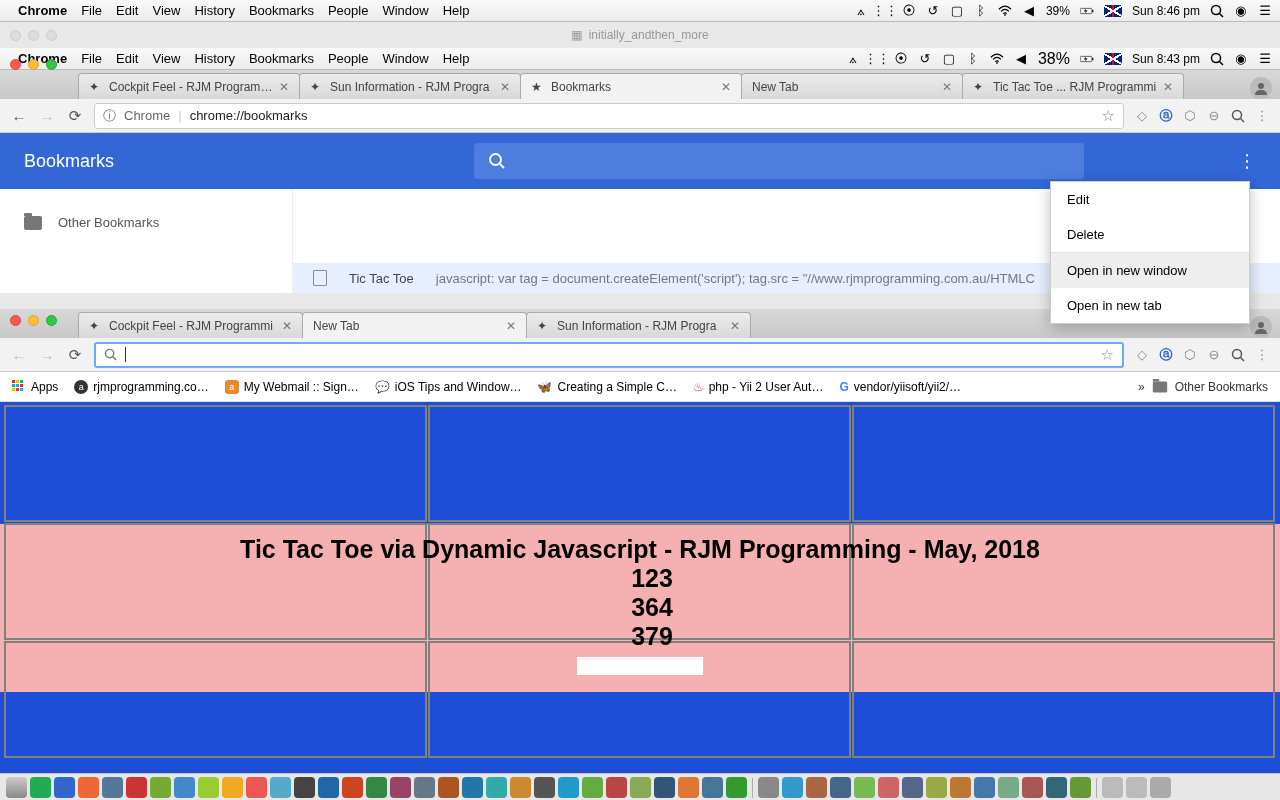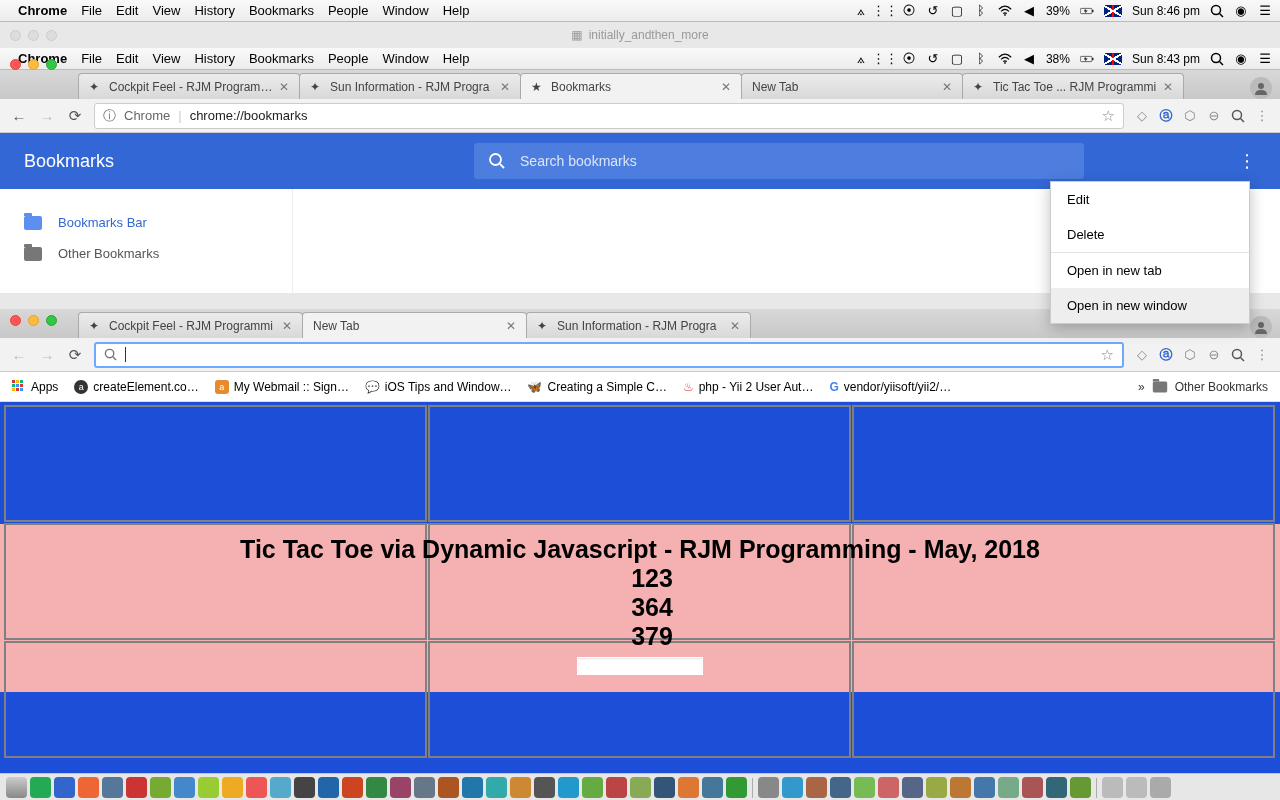--- a/index.html
+++ b/index.html
@@ -190,21 +190,21 @@
     <span class="mb-icon">↺</span>
     <span class="mb-icon">▢</span>
     <span class="mb-icon">ᛒ</span>
     <span class="mb-icon">
         <svg width="16" height="12" viewBox="0 0 16 12">
           <path d="M1 4 Q8 -3 15 4 M3.5 6.5 Q8 2 12.5 6.5 M6 9 Q8 7 10 9" stroke="#000" stroke-width="1.4" fill="none"></path>
           <circle cx="8" cy="10.5" r="1" fill="#000"></circle>
         </svg>
       </span>
     <span class="mb-icon">◀</span>
-    <span style="font-size:12px;">38%</span>
+    <span style="font-size:16px;">38%</span>
     <span class="mb-icon">
         <svg width="24" height="12" viewBox="0 0 24 12">
           <rect x="0.5" y="1.5" width="20" height="9" rx="2" stroke="#000" fill="none"></rect>
           <rect x="21" y="4" width="2" height="4" fill="#000"></rect>
           <path d="M9 2 L7 7 L10 7 L8 11 L13 5 L10 5 Z" fill="#000"></path>
         </svg>
       </span>
     <span class="flag"></span>
     <span style="font-size:12px;">Sun 8:43 pm</span>
     <span class="mb-icon">
@@ -285,44 +285,44 @@
     </div>
   </div>
 
   <div class="bm-header">
     <span class="bm-title">Bookmarks</span>
     <div class="bm-search">
       <svg width="18" height="18" viewBox="0 0 18 18">
           <circle cx="7.5" cy="7.5" r="5.5" stroke="#fff" stroke-width="1.8" fill="none"></circle>
           <line x1="12" y1="12" x2="16" y2="16" stroke="#fff" stroke-width="1.8"></line>
         </svg>
-      <input placeholder="Search bookmarks" style="">
     </div>
     <span class="bm-menu">⋮</span>
   </div>
 
   <div class="bm-body">
     <div class="bm-side">
-      <div class="item">
-        <span class="folder-ico"></span>
-        <span>Bookmarks Bar</span>
-      </div>
       <div class="item other">
         <span class="folder-ico gray"></span>
         <span>Other Bookmarks</span>
       </div>
     </div>
     <div class="bm-main">
+      <div class="bm-row">
+        <span class="file-ico"></span>
+        <span>Tic Tac Toe</span>
+        <span class="url">javascript: var tag = document.createElement('script'); tag.src = "//www.rjmprogramming.com.au/HTMLC</span>
+      </div>
 
       <div class="ctxmenu">
         <div class="mi">Edit</div>
         <div class="mi">Delete</div>
         <hr>
+        <div class="mi hover">Open in new window</div>
         <div class="mi">Open in new tab</div>
-        <div class="mi hover">Open in new window</div>
       </div>
     </div>
   </div>
 </div>
 
 <div class="chrome2">
   <div class="tabs" style="height:29px;">
     <div class="traffic2" style="top:6px;">
       <div class="t-red"></div>
       <div class="t-yel"></div>
@@ -390,21 +390,21 @@
           <span></span>
           <span></span>
           <span></span>
           <span></span>
           <span></span>
         </span>
       <span>Apps</span>
     </span>
     <span class="bk">
         <span style="width:14px;height:14px;border-radius:50%;background:#333;color:#fff;display:inline-flex;align-items:center;justify-content:center;font-size:9px;">a</span>
-        <span>createElement.co…</span>
+        <span>rjmprogramming.co…</span>
       </span>
     <span class="bk">
         <span style="width:14px;height:14px;border-radius:3px;background:#e68a2e;color:#fff;display:inline-flex;align-items:center;justify-content:center;font-size:9px;">a</span>
         <span>My Webmail :: Sign…</span>
       </span>
     <span class="bk">
         <span>💬</span>
         <span>iOS Tips and Window…</span>
       </span>
     <span class="bk">

